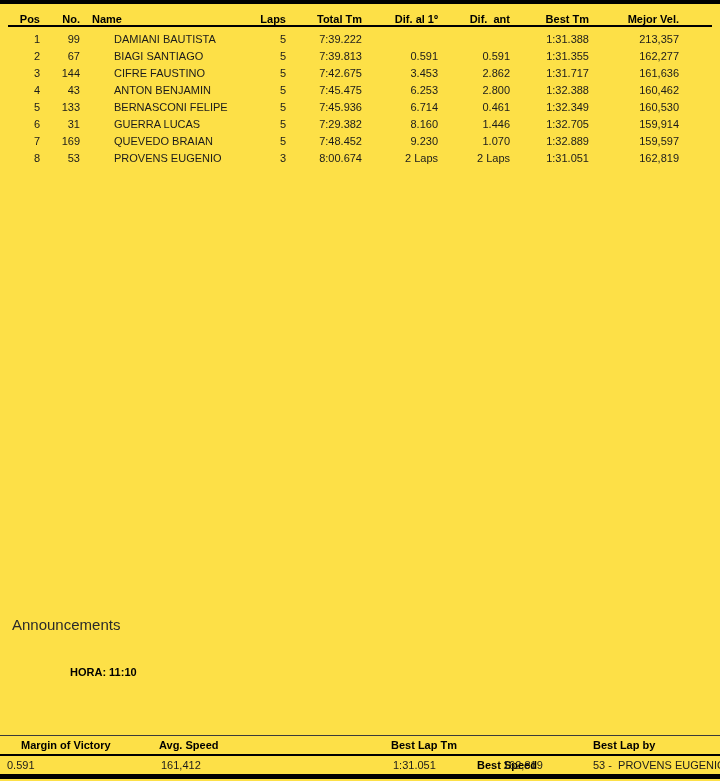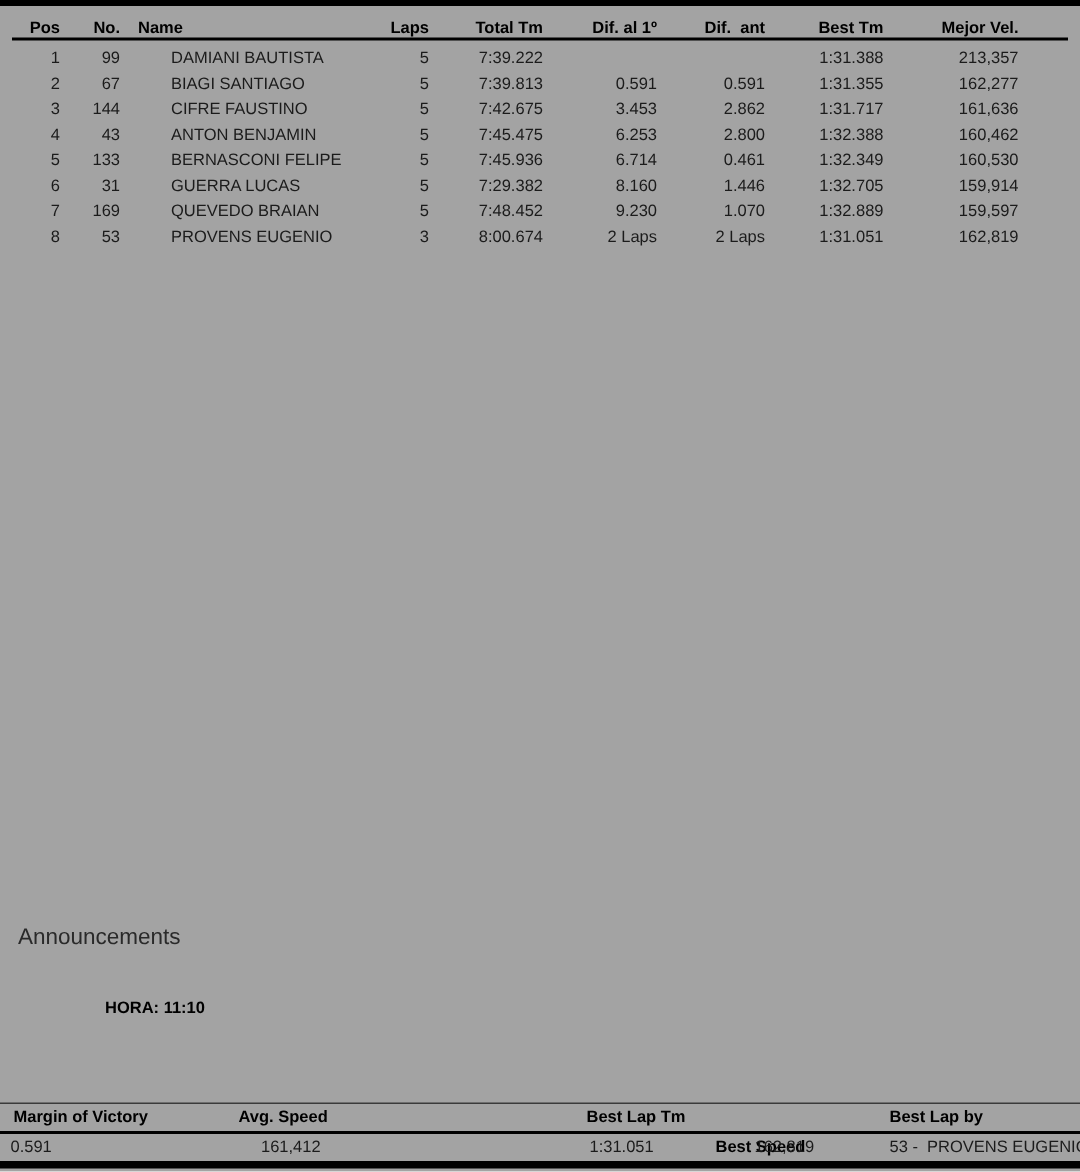--- a/index.html
+++ b/index.html
@@ -1,19 +1,19 @@
 <!DOCTYPE html>
 <html><head>
 <meta charset="utf-8">
 <style>
   html,body{margin:0;padding:0;background:#ffffff;}
   .page{
     position:relative;
     width:720px;height:781px;
-    background:#a3a3a3;
+    background:#fde047;
     font-family:"Liberation Sans", sans-serif;
     color:#1a1a1a;
     overflow:hidden;
   }
   
   .top-bar{position:absolute;top:0;left:0;width:720px;height:4px;background:#000;}
   
   table.results{
     position:absolute;top:4px;left:8px;
     border-collapse:collapse;table-layout:fixed;
@@ -42,22 +42,22 @@
   .head-rule{position:absolute;top:25px;left:8px;width:704px;height:2px;background:#000;}
   
   .announcements{position:absolute;left:12px;top:616px;font-size:15px;color:#2a2a2a;}
   .hora{position:absolute;left:26px;top:666px;font-size:11px;font-weight:bold;color:#000;padding-left:44px;}
   
   .sum-line-thin{position:absolute;top:735px;left:0;width:720px;height:1px;background:#3a3a3a;}
   .sum-line-mid{position:absolute;top:754px;left:0;width:720px;height:2px;background:#000;}
   .sum-bar-bottom{position:absolute;top:774px;left:0;width:720px;height:5px;background:#000;}
   .sum-head{position:absolute;top:739px;font-size:11px;font-weight:bold;color:#000;white-space:pre;}
   .sum-val{position:absolute;top:759px;font-size:11px;color:#1b1b1b;white-space:pre;}
-  .p-mov-h{left:9px;}   .p-mov-v{left:7px;}
-  .p-avg-h{left:159px;} .p-avg-v{left:174px;}
+  .p-mov-h{left:21px;}   .p-mov-v{left:7px;}
+  .p-avg-h{left:159px;} .p-avg-v{left:161px;}
   .p-blt-h{left:391px;} .p-blt-v{left:393px;}
   .p-bsp-h{left:477px;margin-top:20px;} .p-bsp-v{left:503px;}
   .p-blb-h{left:593px;} .p-blb-v{left:593px;}
 </style>
 </head>
 <body>
 
 <div class="page">
 
   <div class="top-bar"></div>

